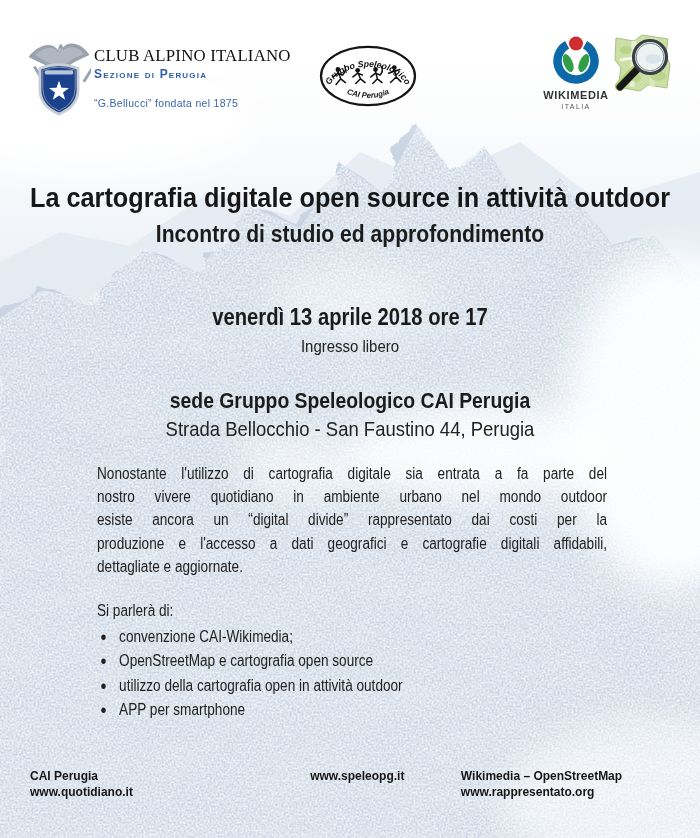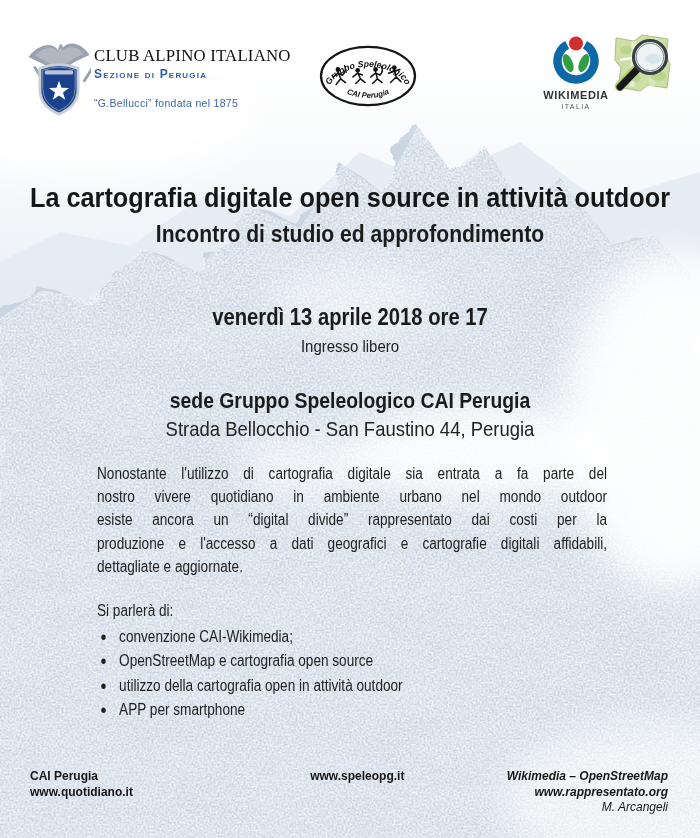--- a/index.html
+++ b/index.html
@@ -40,21 +40,21 @@
           font-size:16px;line-height:24.5px;color:#222;}
   .topics ul{margin:1px 0 0 0;padding:0;list-style:none;}
   .topics li{position:relative;padding-left:26px;}
   .topics li::before{content:"\2022";position:absolute;left:4px;top:0;font-size:20px;line-height:24.5px;color:#222;}
 
   
   .footer{left:30px;top:769px;width:638px;display:flex;font-size:12px;line-height:15.5px;color:#161616;}
   .footer .col{flex:1;}
   .footer .c1{text-align:left;flex:1.08;}
   .footer .c2{text-align:center;}
-  .footer .c3{text-align:right;font-style:italic;}
+  .footer .c3{text-align:left;}
   .footer .b{font-weight:700;}
 </style>
 </head>
 <body>
 
 <div class="page">
 
   <svg class="bg" width="700" height="838" viewBox="0 0 700 838">
     <defs>
       <linearGradient id="sky" x1="0" y1="0" x2="0" y2="1">
@@ -230,18 +230,17 @@
       <div class="col c1">
         <div class="b">CAI Perugia</div>
         <div class="b">www.quotidiano.it</div>
       </div>
       <div class="col c2">
         <div class="b">www.speleopg.it</div>
       </div>
       <div class="col c3">
         <div class="b">Wikimedia – OpenStreetMap</div>
         <div class="b">www.rappresentato.org</div>
-        <div>M. Arcangeli</div>
       </div>
     </div>
 
   </div>
 </div>
 
 </body></html>

